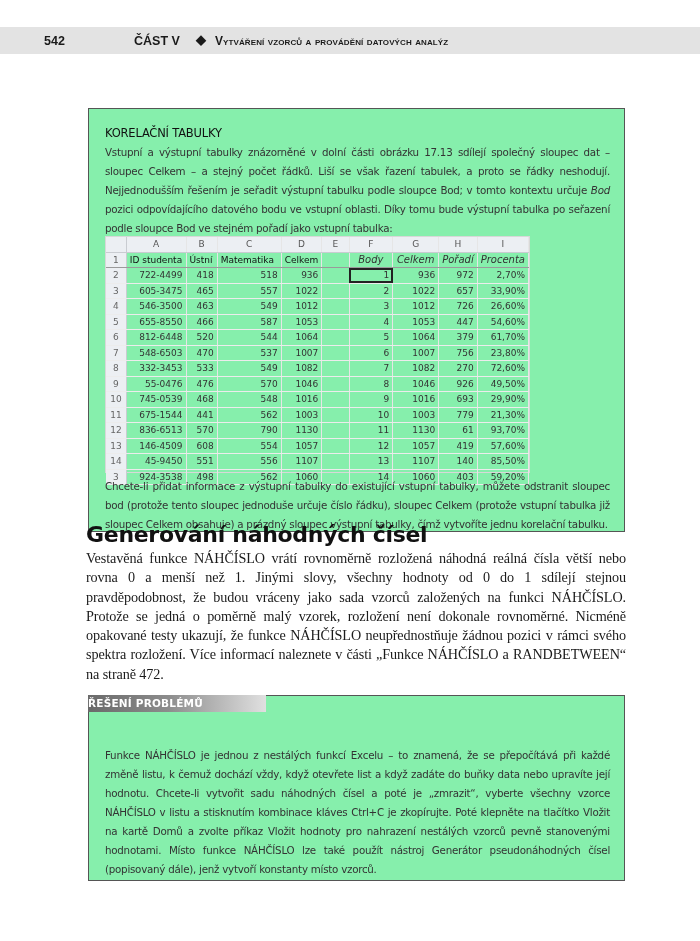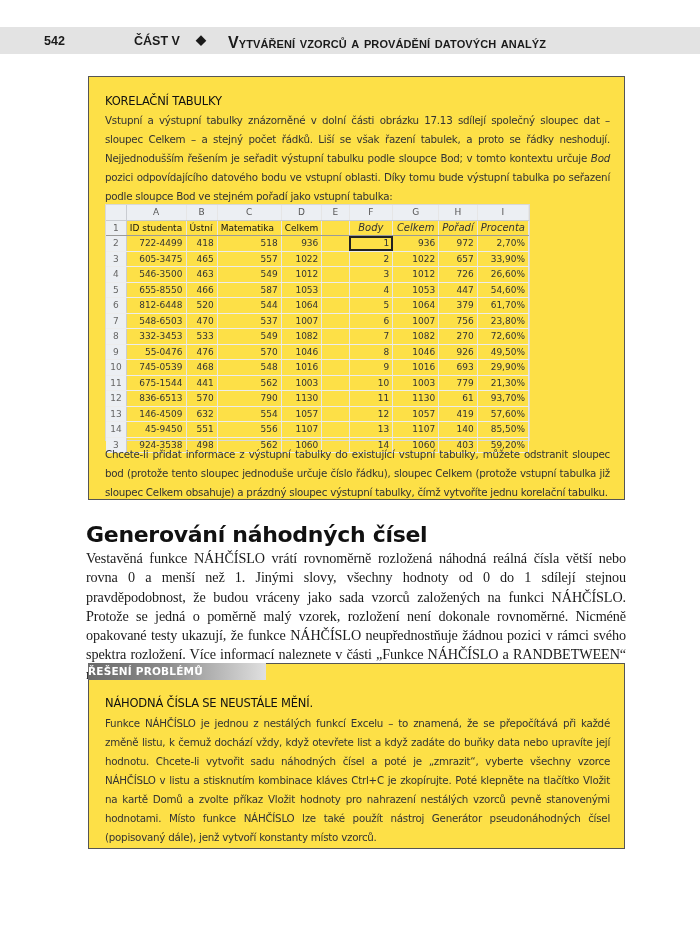--- a/index.html
+++ b/index.html
@@ -2,24 +2,24 @@
 <html><head>
   <meta charset="utf-8">
   <style>
     html, body { margin:0; padding:0; background:#ffffff; }
     body { width:700px; height:941px; position:relative; overflow:hidden; color:#222; }
     .header-bar { position:absolute; left:0; top:27px; width:700px; height:27px; background:#e3e3e3;
       font-family:Liberation Sans, sans-serif; font-weight:bold; font-size:12.5px; color:#1a1a1a; }
     .header-bar .pnum { position:absolute; left:44px; top:7px; }
     .header-bar .part { position:absolute; left:134px; top:7px; }
     .header-bar .diamond { position:absolute; left:196px; top:5px; font-size:13px; }
-    .header-bar .chap { position:absolute; left:228px; top:7px; font-variant:small-caps; font-size:16px; letter-spacing:0.1px; }
-
-    .box { position:absolute; border:1.2px solid #555; background:#fde047; box-sizing:border-box;
-      font-family:"DejaVu Sans", sans-serif; font-size:10.3px; color:#333; line-height:19px; }
+    .header-bar .chap { position:absolute; left:215px; top:7px; font-variant:small-caps; font-size:12px; letter-spacing:0.1px; }
+
+    .box { position:absolute; border:1.2px solid #555; background:#86efac; box-sizing:border-box;
+      font-family:"DejaVu Sans", sans-serif; font-size:10.3px; color:#333; line-height:19px;margin-top:32px; }
     .box1 { left:88px; top:76px; width:537px; height:424px; }
     .box-title { position:absolute; left:16px; font-family:"DejaVu Sans", sans-serif; font-size:11.5px; color:#111; letter-spacing:-0.2px; }
     .box-para { position:absolute; left:16px; width:505px; text-align:justify; letter-spacing:-0.25px; }
     .box-para .it { font-style:italic; }
 
     .sheet { position:absolute; left:16px; top:127px; width:423px; height:235px; border:1px solid #d8d8d8;
       font-family:"DejaVu Sans", sans-serif; font-size:9px; color:#333; }
     .sheet table { border-collapse:collapse; table-layout:fixed; }
     .sheet td { height:14.5px; padding:0 3px; border-right:1px solid #e6e6e6; border-bottom:1px solid #ececec; white-space:nowrap; overflow:hidden; text-align:right; line-height:14px; }
     .sheet tr.colhdr td { background:#eceff3; color:#555; text-align:center; border-bottom:1px solid #c9ccd1; }
@@ -218,21 +218,21 @@
             <td>1130</td>
             <td></td>
             <td>11</td>
             <td>1130</td>
             <td>61</td>
             <td>93,70%</td>
           </tr>
           <tr>
             <td class="rowhdr">13</td>
             <td>146-4509</td>
-            <td>632</td>
+            <td>608</td>
             <td>554</td>
             <td>1057</td>
             <td></td>
             <td>12</td>
             <td>1057</td>
             <td>419</td>
             <td>57,60%</td>
           </tr>
           <tr>
             <td class="rowhdr">14</td>
@@ -263,15 +263,14 @@
   </div>
 
   <div class="box-para" style="top:368px;">Chcete-li přidat informace z výstupní tabulky do existující vstupní tabulky, můžete odstranit sloupec bod (protože tento sloupec jednoduše určuje číslo řádku), sloupec Celkem (protože vstupní tabulka již sloupec Celkem obsahuje) a prázdný sloupec výstupní tabulky, čímž vytvoříte jednu korelační tabulku.</div>
 </div>
 
 <div class="section-title">Generování náhodných čísel</div>
 <div class="body-para">Vestavěná funkce NÁHČÍSLO vrátí rovnoměrně rozložená náhodná reálná čísla větší nebo rovna 0 a menší než 1. Jinými slovy, všechny hodnoty od 0 do 1 sdílejí stejnou pravděpodobnost, že budou vráceny jako sada vzorců založených na funkci NÁHČÍSLO. Protože se jedná o poměrně malý vzorek, rozložení není dokonale rovnoměrné. Nicméně opakované testy ukazují, že funkce NÁHČÍSLO neupřednostňuje žádnou pozici v rámci svého spektra rozložení. Více informací naleznete v části „Funkce NÁHČÍSLO a RANDBETWEEN“ na straně 472.</div>
 
 <div class="box box2">
   <div class="tag">ŘEŠENÍ PROBLÉMŮ</div>
-  <div class="box-title" style="top:30px;">NÁHODNÁ ČÍSLA SE NEUSTÁLE MĚNÍ.</div>
   <div class="box-para" style="top:50px;">Funkce NÁHČÍSLO je jednou z nestálých funkcí Excelu – to znamená, že se přepočítává při každé změně listu, k čemuž dochází vždy, když otevřete list a když zadáte do buňky data nebo upravíte její hodnotu. Chcete-li vytvořit sadu náhodných čísel a poté je „zmrazit“, vyberte všechny vzorce NÁHČÍSLO v listu a stisknutím kombinace kláves Ctrl+C je zkopírujte. Poté klepněte na tlačítko Vložit na kartě Domů a zvolte příkaz Vložit hodnoty pro nahrazení nestálých vzorců pevně stanovenými hodnotami. Místo funkce NÁHČÍSLO lze také použít nástroj Generátor pseudonáhodných čísel (popisovaný dále), jenž vytvoří konstanty místo vzorců.</div>
 </div>
 
 </body></html>

